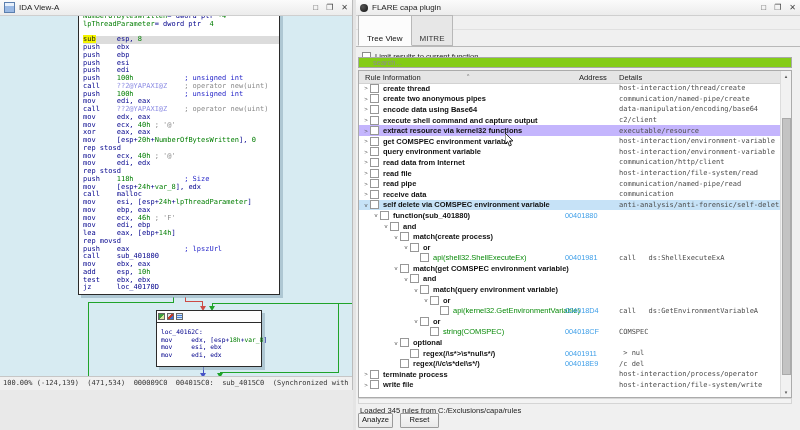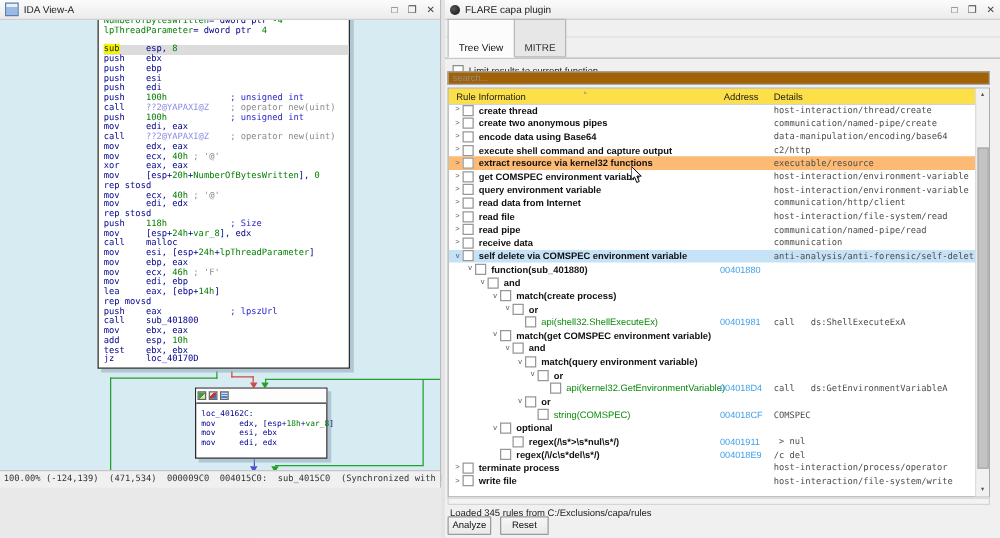--- a/index.html
+++ b/index.html
@@ -35,38 +35,38 @@
   
   #capa{position:absolute;left:356px;top:0;width:444px;height:430px;background:#f0f0f0;}
   .flare-icon{width:8px;height:8px;border-radius:50%;background:radial-gradient(circle at 35% 35%,#555,#111);display:inline-block;}
   #menubar{height:13px;display:flex;align-items:center;font-size:8px;color:#222;padding-left:3px;gap:10px;border-bottom:1px solid #e0e0e0;}
   #tabbar{height:15px;display:flex;align-items:flex-end;padding-left:2px;border-bottom:1px solid #b8b8b8;margin-top:1px;}
   .tab{font-size:8px;padding:18px 8px 2px 8px;border:1px solid #b8b8b8;margin-right:-1px;}
   .tab.active{background:#fcfcfc;border-bottom:1px solid #fcfcfc;color:#111;position:relative;z-index:2;}
   .tab.inactive{background:#e7e7e7;color:#333;height:9px;}
   #limitrow{display:flex;align-items:center;margin:5px 0 3px 6px;font-size:7.6px;color:#222;gap:4px;}
   .qcheck{width:7px;height:7px;border:1px solid #8a8a8a;background:#fff;display:inline-block;flex:none;}
-  #search{position:absolute;left:2px;right:8px;top:57px;height:9px;border:1px solid #a8a8a8;background:#a16207;
-    font-size:7.5px;padding:0 3px;font-family:"Liberation Sans",sans-serif;}
+  #search{position:absolute;left:2px;right:8px;top:57px;height:9px;border:1px solid #a8a8a8;background:#84cc16;
+    font-size:7.5px;padding:0 14px;font-family:"Liberation Sans",sans-serif;}
   #search::placeholder{color:#8d8d8d;}
   #results{position:absolute;left:2px;right:8px;top:70px;bottom:32px;border:1px solid #ababab;background:#fff;}
-  #cols{height:12px;background:#fde047;border-bottom:1px solid #d2d2d2;position:relative;font-size:7.6px;color:#222;margin-right:11px;}
+  #cols{height:12px;background:#e5e5e5;border-bottom:1px solid #d2d2d2;position:relative;font-size:7.6px;color:#222;margin-right:11px;}
   #cols span{position:absolute;top:2px;}
   .sortind{position:absolute;left:108px;top:-1px;font-size:5px;color:#666;}
   #tree{position:absolute;left:0;top:12px;right:11px;bottom:0;overflow:hidden;}
   .trow{height:10.6px;display:flex;align-items:center;position:relative;font-size:7.5px;color:#111;}
-  .trow.hl-light{background:#fdba74;}
+  .trow.hl-light{background:#c4b5fd;}
   .trow.hl-strong{background:#c6e2f7;}
   .ind{display:inline-block;flex:none;}
   .tarr{width:8px;flex:none;font-size:6px;color:#555;text-align:center;}
   .tcb{width:7px;height:7px;border:1px solid #979797;background:#fff;flex:none;margin-right:4px;}
   .tlbl{white-space:pre;}
   .tlbl.b{font-weight:bold;}
   .tlbl.g{color:#0a8a0a;}
-  .taddr{position:absolute;left:217px;color:#3f9fe8;font-size:7.3px;text-align:center;}
+  .taddr{position:absolute;left:206px;color:#3f9fe8;font-size:7.3px;text-align:center;}
   .tdet{position:absolute;left:260px;font-family:"DejaVu Sans Mono",monospace;font-size:7px;color:#4c4c4c;white-space:pre;}
   #vscroll{position:absolute;right:0;top:0;bottom:0;width:11px;background:#f1f1f1;border-left:1px solid #dcdcdc;box-sizing:border-box;}
   .sbtn{position:absolute;left:0;width:10px;height:10px;background:#f1f1f1;color:#555;font-size:5px;text-align:center;line-height:10px;}
   #sthumb{position:absolute;left:1px;width:9px;top:47px;height:257px;background:#c3c3c3;border:1px solid #aaa;box-sizing:border-box;}
   #hscroll{position:absolute;left:2px;right:8px;bottom:26px;height:6px;background:#f3f3f3;border:1px solid #d5d5d5;box-sizing:border-box;}
   #capa-status{position:absolute;left:4px;bottom:15px;font-size:7.6px;color:#222;}
   .qbtn{position:absolute;bottom:2px;height:13px;background:linear-gradient(#f7f7f7,#e9e9e9);border:1px solid #9a9a9a;
     font-size:7.6px;color:#111;text-align:center;line-height:12px;border-radius:1px;}
   #btn-analyze{left:2px;width:33px;}
   #btn-reset{left:44px;width:37px;}
@@ -233,21 +233,21 @@
           <span class="tarr">&gt;</span>
           <span class="tcb"></span>
           <span class="tlbl b">encode data using Base64</span>
           <span class="tdet">data-manipulation/encoding/base64</span>
         </div>
         <div class="trow">
           <span class="ind" style="width: 3px;"></span>
           <span class="tarr">&gt;</span>
           <span class="tcb"></span>
           <span class="tlbl b">execute shell command and capture output</span>
-          <span class="tdet">c2/http</span>
+          <span class="tdet">c2/client</span>
         </div>
         <div class="trow hl-light">
           <span class="ind" style="width: 3px;"></span>
           <span class="tarr">&gt;</span>
           <span class="tcb"></span>
           <span class="tlbl b">extract resource via kernel32 functions</span>
           <span class="tdet">executable/resource</span>
         </div>
         <div class="trow">
           <span class="ind" style="width: 3px;"></span>

